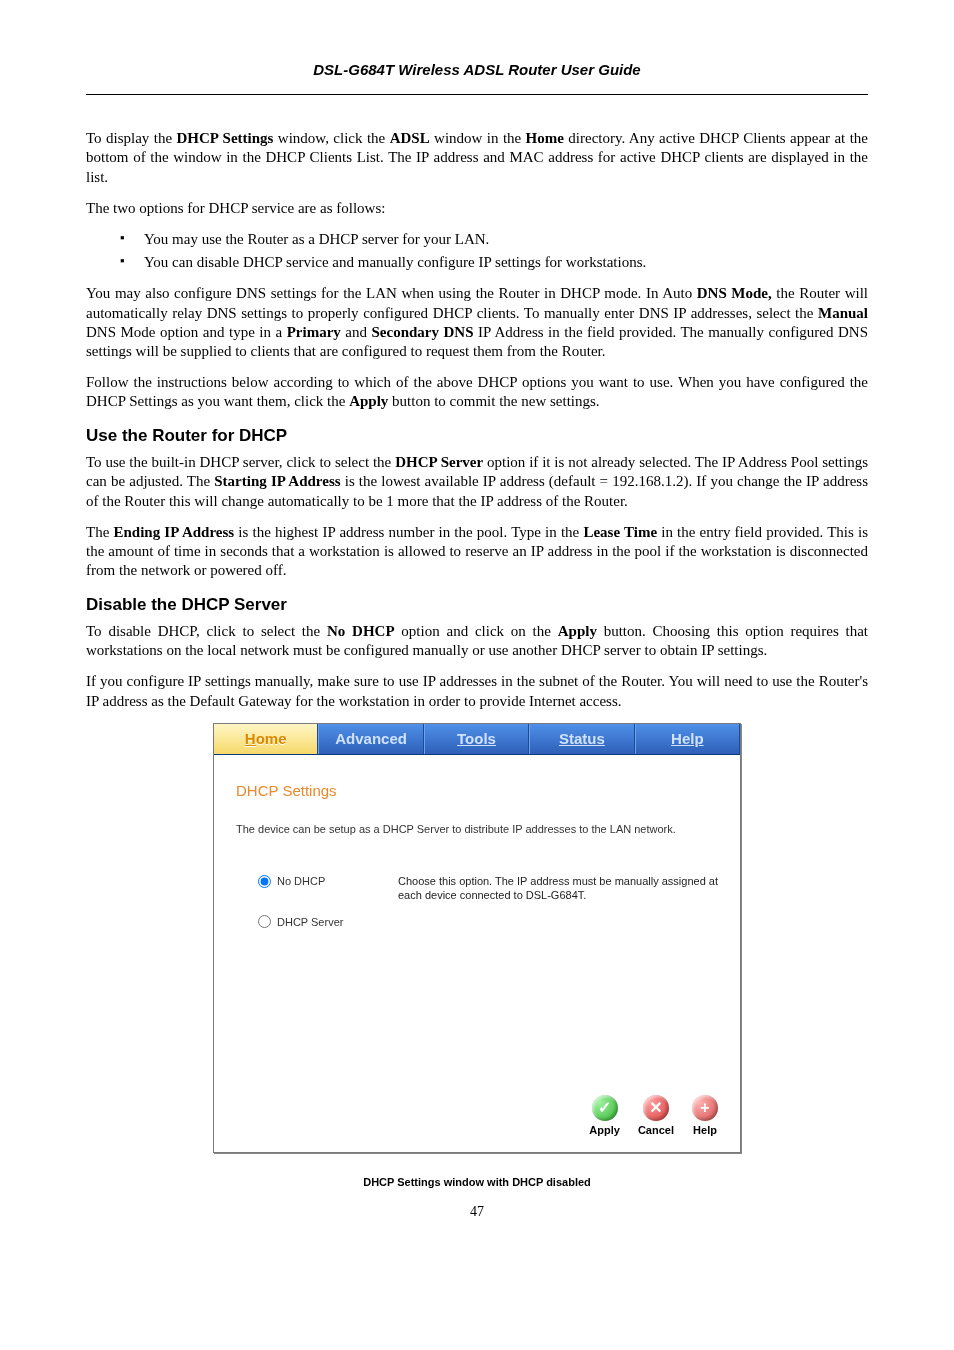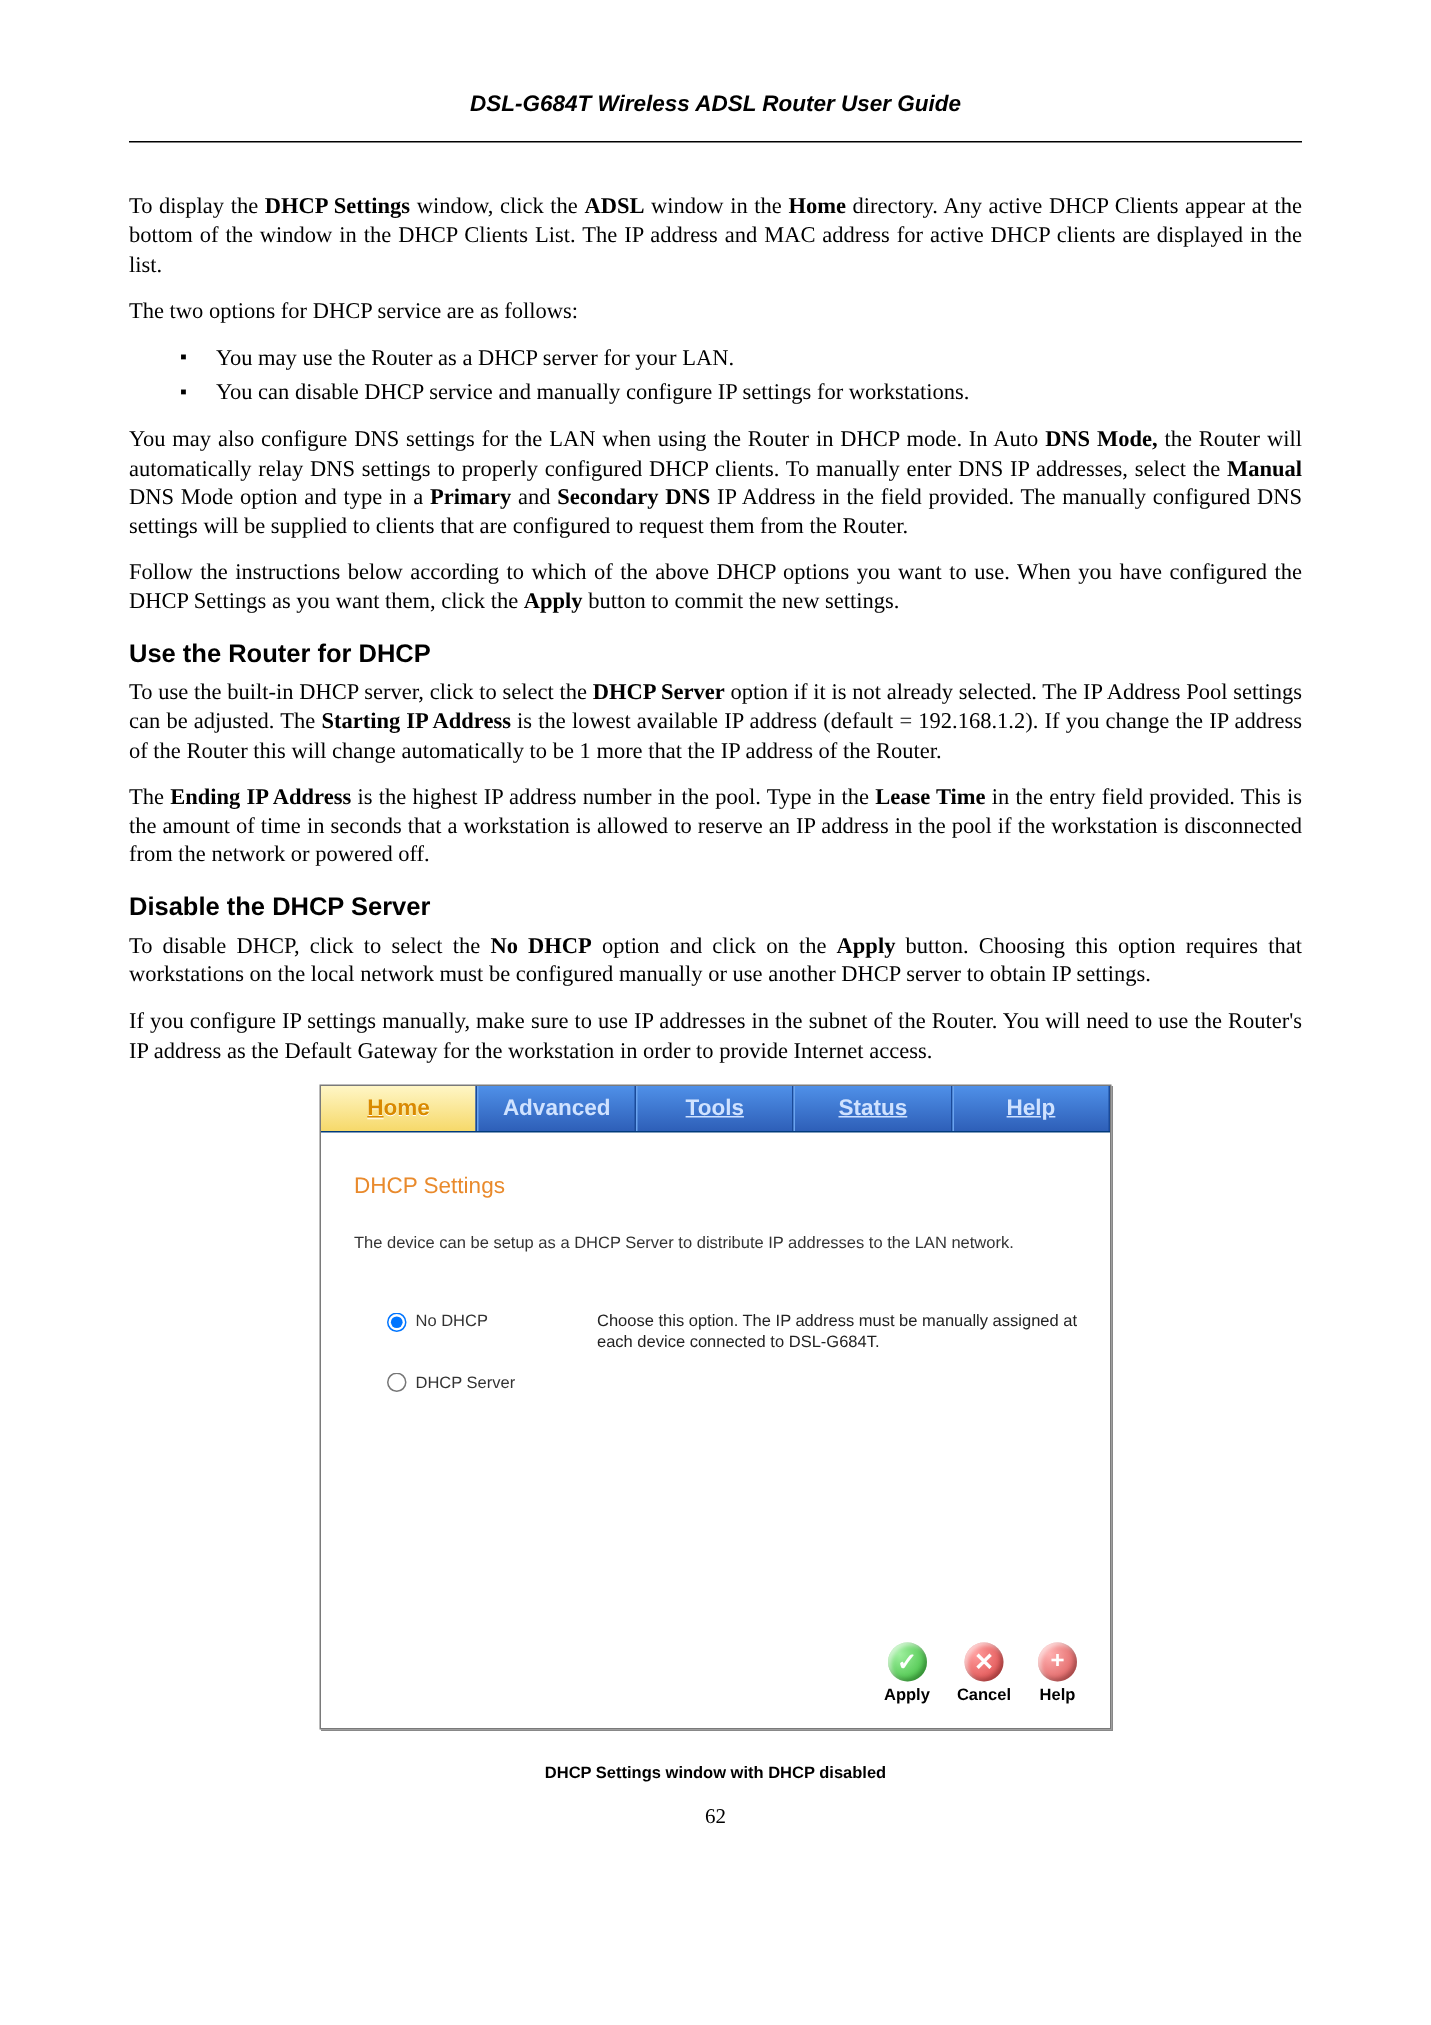--- a/index.html
+++ b/index.html
@@ -229,13 +229,13 @@
       <span>Cancel</span>
     </div>
     <div class="action">
       <div class="circ help">+</div>
       <span>Help</span>
     </div>
   </div>
 </div>
 
 <div class="caption">DHCP Settings window with DHCP disabled</div>
-<div class="pagenum">62</div>
+<div class="pagenum">47</div>
 
 </body></html>

